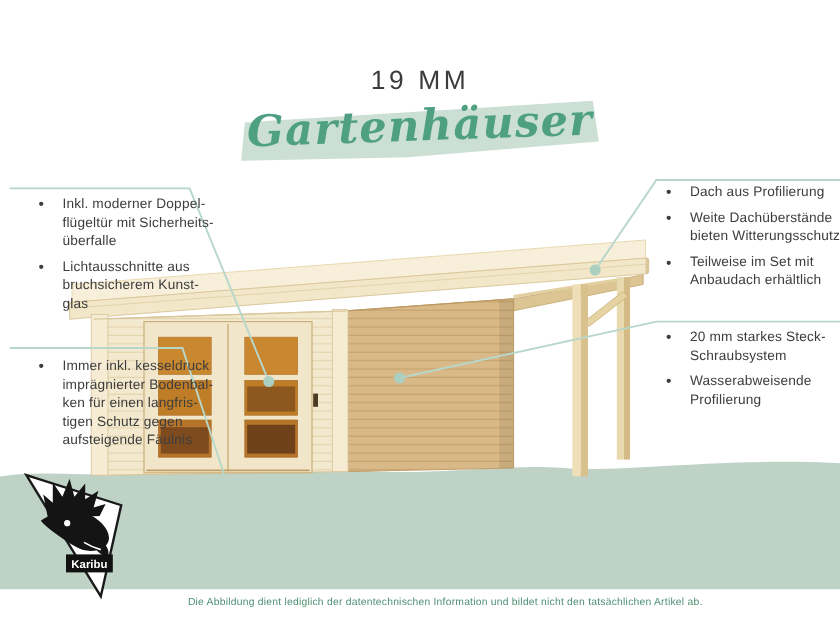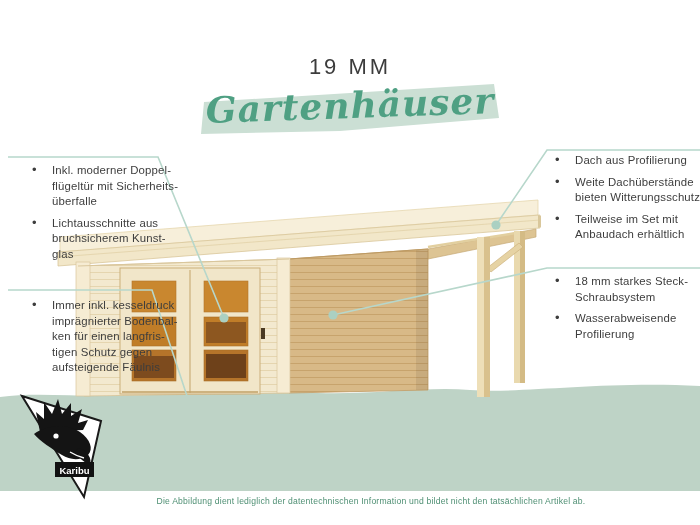--- a/index.html
+++ b/index.html
@@ -140,21 +140,21 @@
 
   <div class="callout c-rt">
     <div class="item"><span>Dach aus Profilierung</span></div>
     <div class="item"><span>Weite Dachüberstände
 bieten Witterungsschutz</span></div>
     <div class="item"><span>Teilweise im Set mit
 Anbaudach erhältlich</span></div>
   </div>
 
   <div class="callout c-rb">
-    <div class="item"><span>18 mm starkes Steck-
+    <div class="item"><span>20 mm starkes Steck-
 Schraubsystem</span></div>
     <div class="item"><span>Wasserabweisende
 Profilierung</span></div>
   </div>
 
   <div class="disclaimer">Die Abbildung dient lediglich der datentechnischen Information und bildet nicht den tatsächlichen Artikel ab.</div>
 
 </div>
 
 </body></html>

